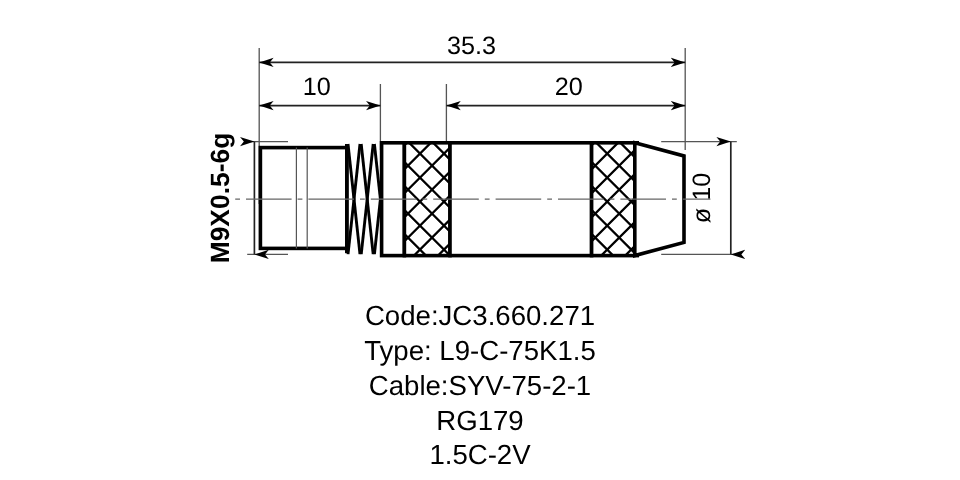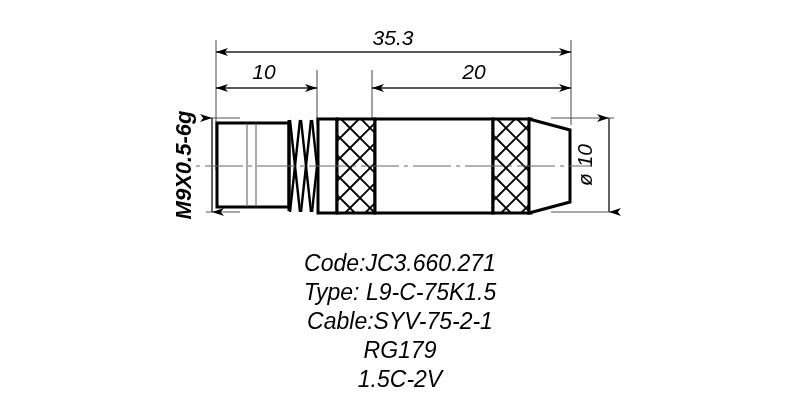--- a/index.html
+++ b/index.html
@@ -14,21 +14,20 @@
     overflow: hidden;
     font-family: "Liberation Sans", sans-serif;
     color: #000000;
   }
   #drawing-root {
     position: absolute;
     left: 0;
     top: 0;
     width: 800px;
     height: 328px;
-    font-style: italic;
   }
   svg.drawing-canvas {
     display: block;
     width: 800px;
     height: 400px;
   }
   .dim-text {
     font-family: "Liberation Sans", sans-serif;
     font-size: 21px;
     fill: #000000;

